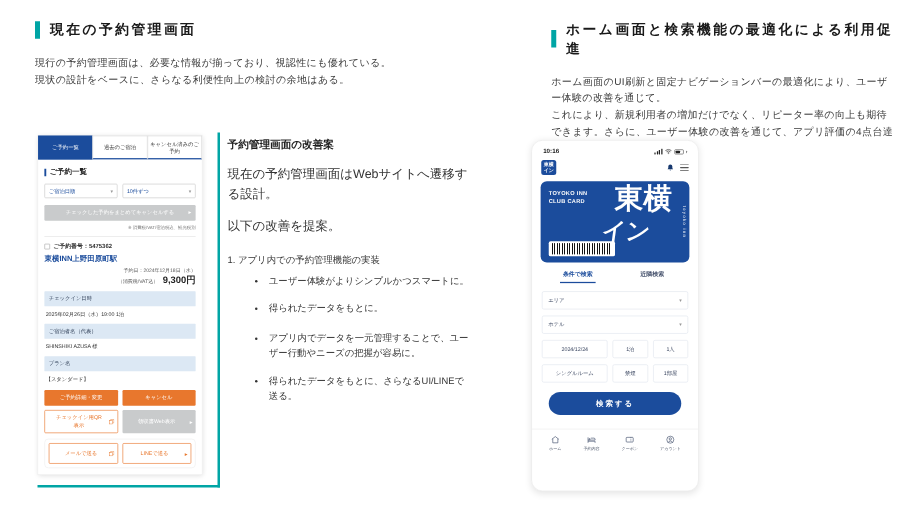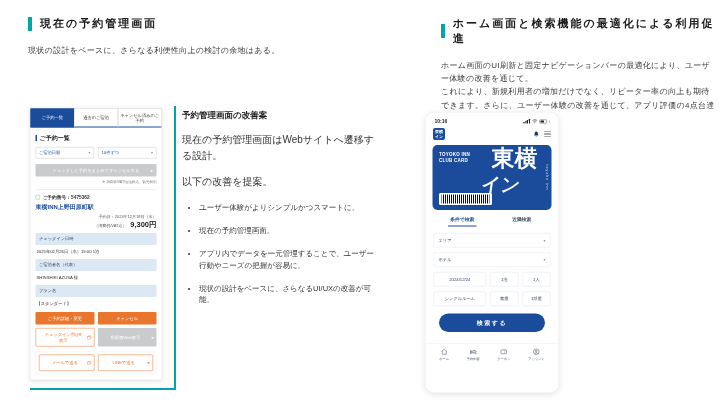--- a/index.html
+++ b/index.html
@@ -56,21 +56,21 @@
   .btn.graysolid { background:#c9cbcc; color:#fff; min-height:33px; }
   .bicon { position:absolute; right:5px; top:50%; transform:translateY(-50%); font-size:9px; }
   .sharebox { border:1px solid #eee; border-radius:6px; padding:6px; margin-top:9px;
               display:grid; grid-template-columns:1fr 1fr; gap:7px; }
 
   
   .proposal { position:absolute; left:182px; top:110px; width:194px; }
   .prop-title { font-size:8.5px; font-weight:bold; color:#1f1f1f; }
   .prop-p { font-size:10px; line-height:1.6; margin-top:10px; color:#333; }
   .prop-item { margin-top:12px; font-size:7.5px; color:#333; line-height:1.55; }
-  .prop-item ul { margin:4px 0 0 17px; }
+  .prop-item ul { margin:4px 0 0 33px; }
   .prop-item li { margin-top:5px; }
   .prop-item li + li { margin-top:11px; }
 
   
   .rphone-outer { position:absolute; left:425px; top:112px; width:134px; height:281px; }
   .rphone { width:268px; height:562px; transform:scale(.5); transform-origin:0 0; background:#fff;
             border:1px solid #e9e9e9; border-radius:18px; box-shadow:0 3px 12px rgba(0,0,0,.10); overflow:hidden; position:relative; }
   .statusbar { display:flex; justify-content:space-between; align-items:center; padding:12px 18px 4px; }
   .time { font-size:10px; font-weight:bold; color:#222; }
   .sicons { display:flex; align-items:center; gap:4px; }
@@ -115,20 +115,21 @@
 </style>
 </head>
 <body>
 
 <section class="left-panel">
   <header class="sec-header">
     <span class="accent-bar"></span>
     <h1 class="sec-title">現在の予約管理画面</h1>
   </header>
   <div class="desc">
+    <div>現行の予約管理画面は、必要な情報が揃っており、視認性にも優れている。</div>
     <div>現状の設計をベースに、さらなる利便性向上の検討の余地はある。</div>
   </div>
 </section>
 
 <div class="phone-bracket">
   <div class="lphone-outer">
     <div class="lphone">
       <div class="ltabs">
         <div class="ltab active">ご予約一覧</div>
         <div class="ltab">過去のご宿泊</div>
@@ -207,29 +208,30 @@
       </div>
     </div>
   </div>
 </div>
 
 <div class="proposal">
   <div class="prop-title">予約管理画面の改善案</div>
   <div class="prop-p">現在の予約管理画面はWebサイトへ遷移する設計。</div>
   <div class="prop-p">以下の改善を提案。</div>
   <div class="prop-item">
+    <div class="heading">1. アプリ内での予約管理機能の実装</div>
     <ul>
       <li>ユーザー体験がよりシンプルかつスマートに。</li>
-      <li>現在の予約管理画面。</li>
+      <li>得られたデータをもとに。</li>
     </ul>
   </div>
   <div class="prop-item">
     <ul>
       <li>アプリ内でデータを一元管理することで、ユーザー行動やニーズの把握が容易に。</li>
-      <li>現状の設計をベースに、さらなるUI/UXの改善が可能。</li>
+      <li>得られたデータをもとに、さらなるUI/LINEで送る。</li>
     </ul>
   </div>
 </div>
 
 <section class="right-panel">
   <header class="sec-header">
     <span class="accent-bar"></span>
     <h1 class="sec-title">ホーム画面と検索機能の最適化による利用促進</h1>
   </header>
   <div class="desc">

